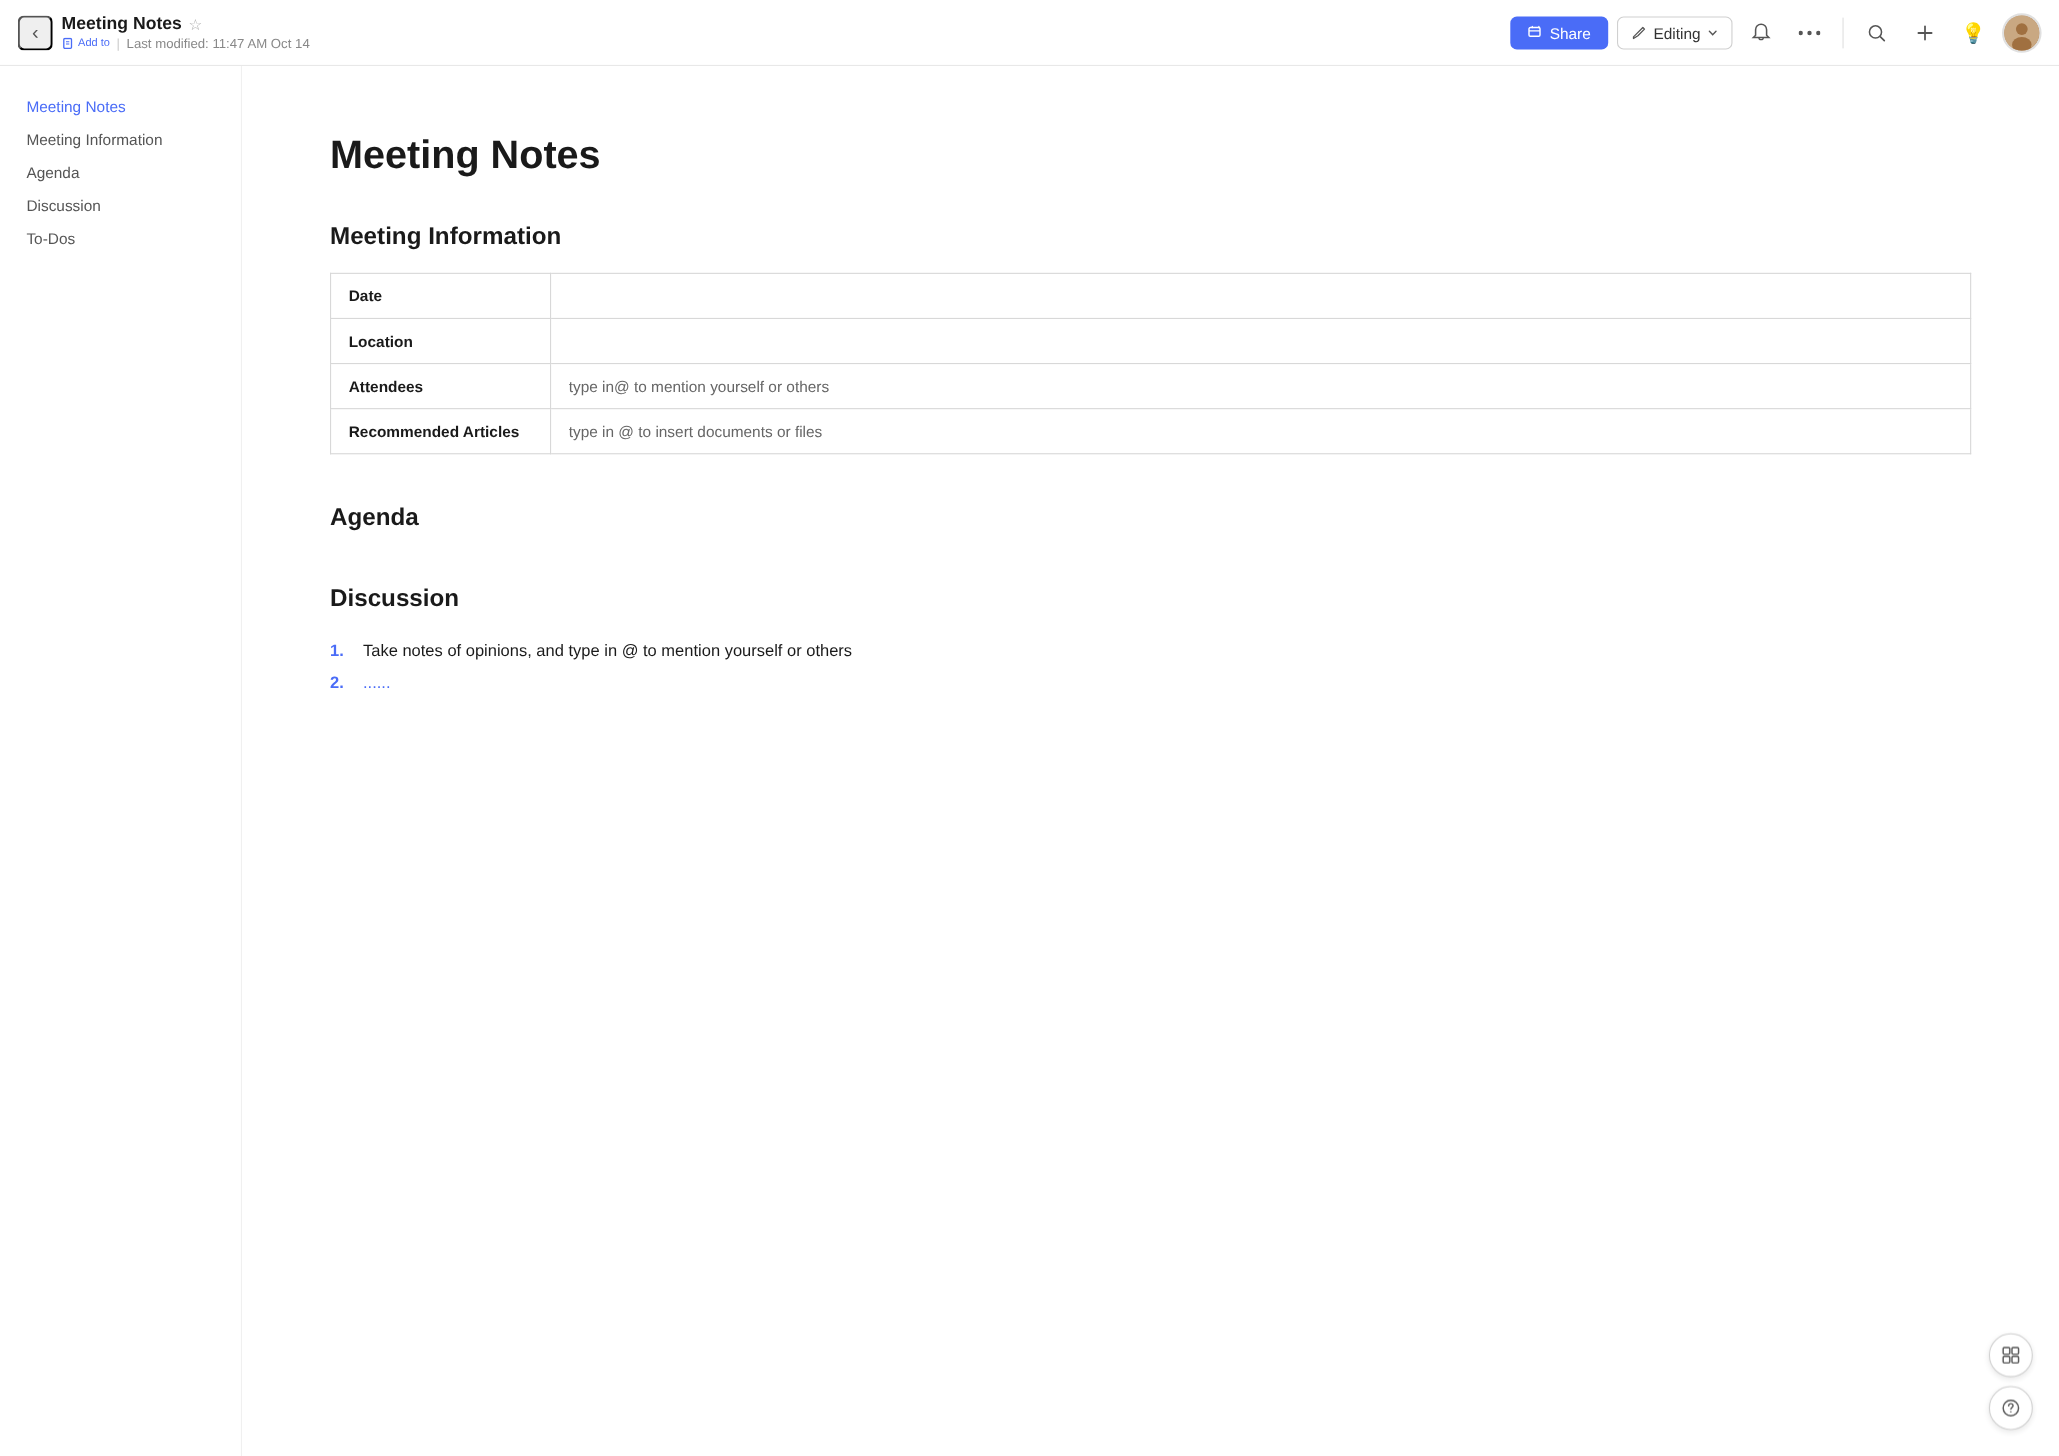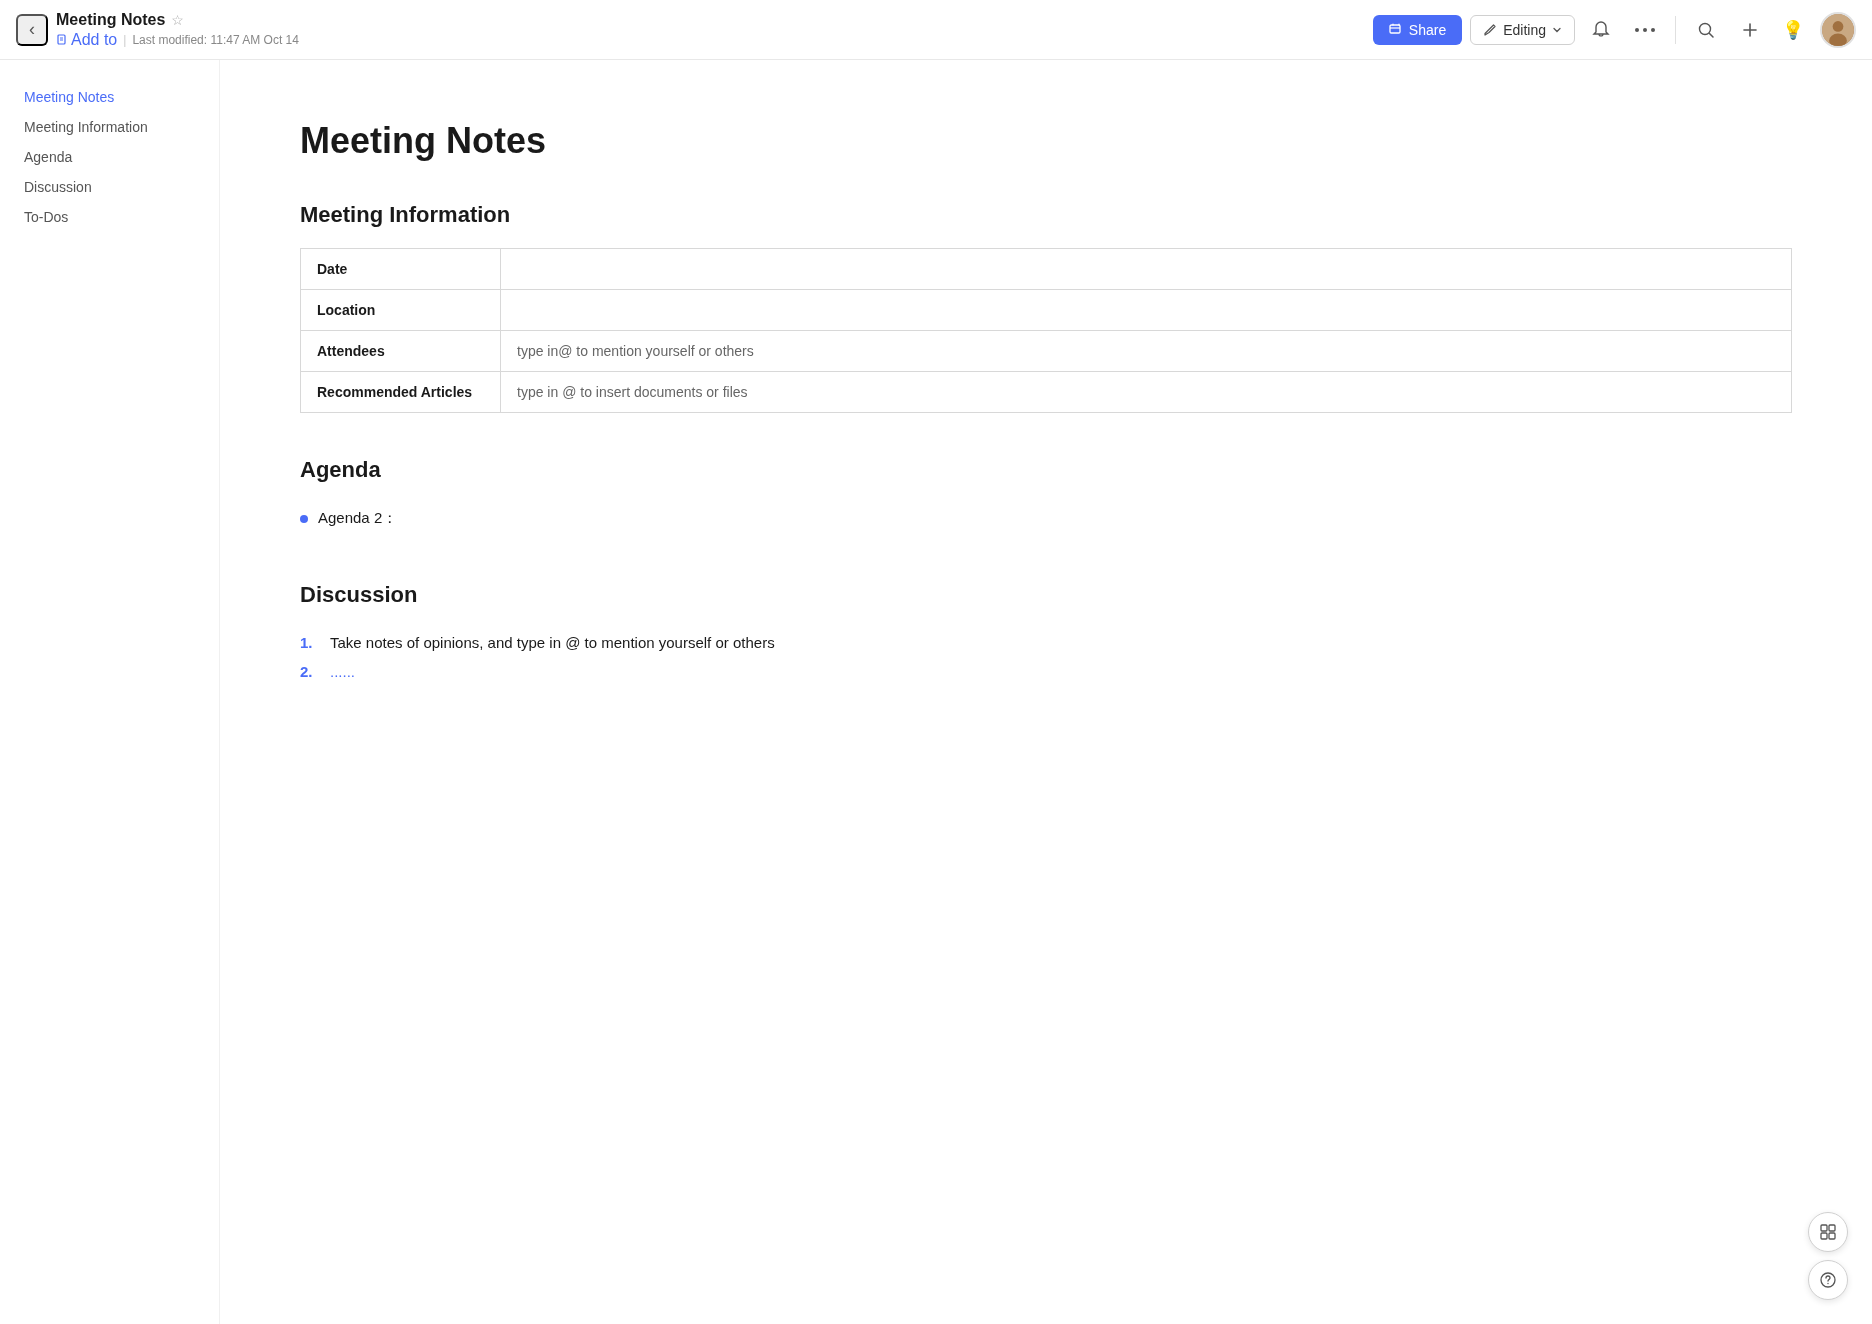--- a/index.html
+++ b/index.html
@@ -26,21 +26,21 @@
       border-radius: 6px; cursor: pointer; color: #555;
       font-size: 18px;
     }
     .doc-title-area { display: flex; flex-direction: column; gap: 2px; }
     .doc-title-row { display: flex; align-items: center; gap: 6px; }
     .doc-title {
       font-size: 16px; font-weight: 600; color: #1a1a1a;
     }
     .star-icon { color: #aaa; font-size: 14px; cursor: pointer; }
     .doc-meta { display: flex; align-items: center; gap: 6px; font-size: 12px; color: #888; }
-    .add-to-link { color: #4a6cf7; cursor: pointer; display: flex; align-items: center; gap: 3px; font-size: 16px; }
+    .add-to-link { color: #4a6cf7; cursor: pointer; display: flex; align-items: center; gap: 3px; font-size: 10px; }
     .meta-divider { color: #ccc; }
     .header-right {
       display: flex; align-items: center; gap: 8px;
     }
     .share-btn {
       background: #4a6cf7; color: #fff;
       border: none; border-radius: 6px;
       padding: 7px 16px; font-size: 14px; font-weight: 500;
       cursor: pointer; display: flex; align-items: center; gap: 6px;
     }
@@ -308,24 +308,20 @@
           <td class="label-cell">Recommended Articles</td>
           <td class="value-cell">type in @ to insert documents or files</td>
         </tr>
       </tbody>
         </table>
     </section>
 
     <section class="agenda-section">
       <h2 class="section-heading">Agenda</h2>
       <ul class="bullet-list">
-        <li>
-          <span class="bullet-dot"></span>
-          <span>Agenda 2：</span>
-        </li>
       </ul>
     </section>
 
     <section class="discussion-section">
       <h2 class="section-heading">Discussion</h2>
       <ol class="numbered-list">
         <li>
           <span class="num-label">1.</span>
           <span>Take notes of opinions, and type in @ to mention yourself or others</span>
         </li>

